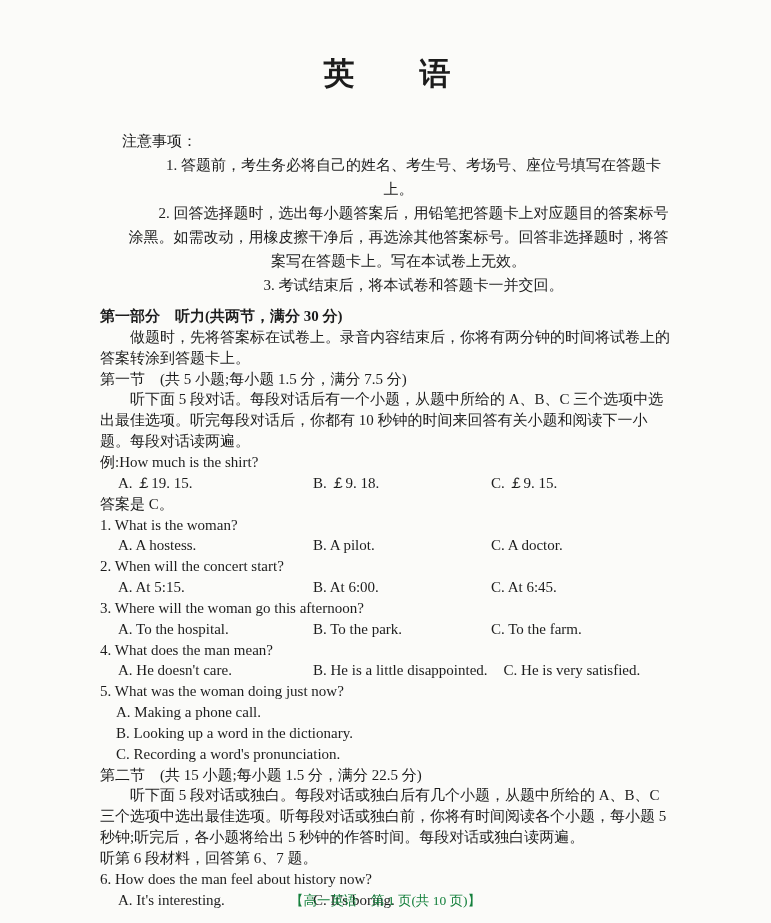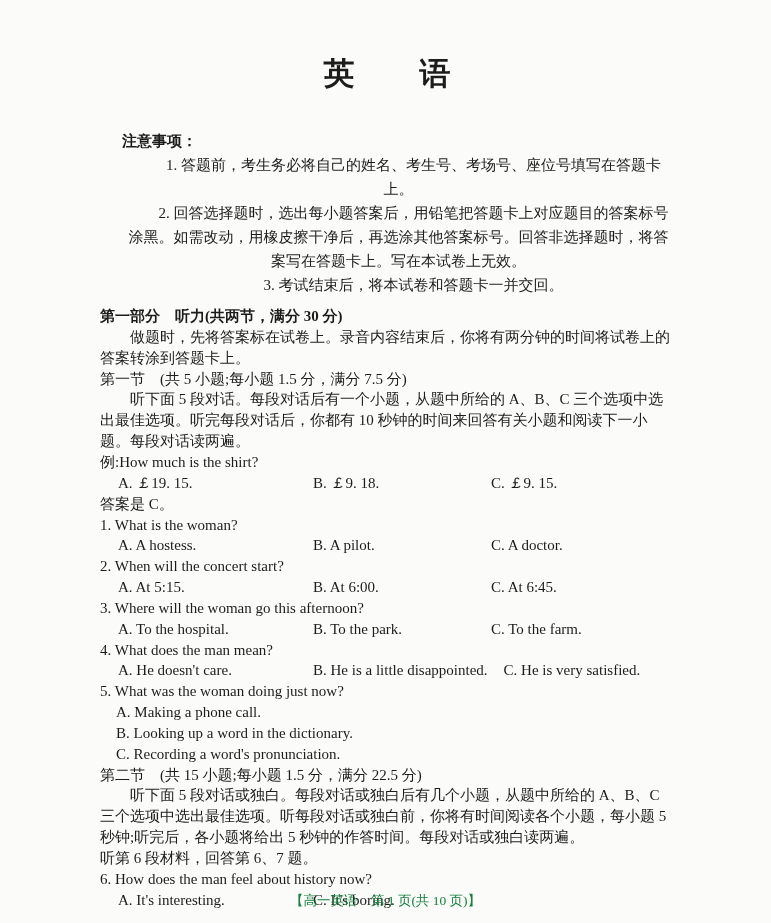--- a/index.html
+++ b/index.html
@@ -19,21 +19,21 @@
   }
   .title {
     margin: 22px 0 34px 0;
     text-align: center;
     font-size: 31px;
     font-weight: 700;
     white-space: pre;
     letter-spacing: 1px;
   }
   .notice { margin-left: 22px; line-height: 1.6; }
-  .notice-heading { font-weight: 700; }
+  .notice-heading { font-weight: 400; }
   .notice-item { margin: 0; text-indent: 2em; text-align: center; }
   .part-heading { font-weight: 700; margin-top: 9px; }
   .para { margin: 0; }
   .indent { text-indent: 2em; }
   .line { margin: 0; }
   .opt-row { display: flex; padding-left: 18px; }
   .opt { white-space: nowrap; padding-right: 16px; }
   .opt-a { min-width: 195px; }
   .opt-b { min-width: 178px; }
   .stack-opt { padding-left: 16px; }

